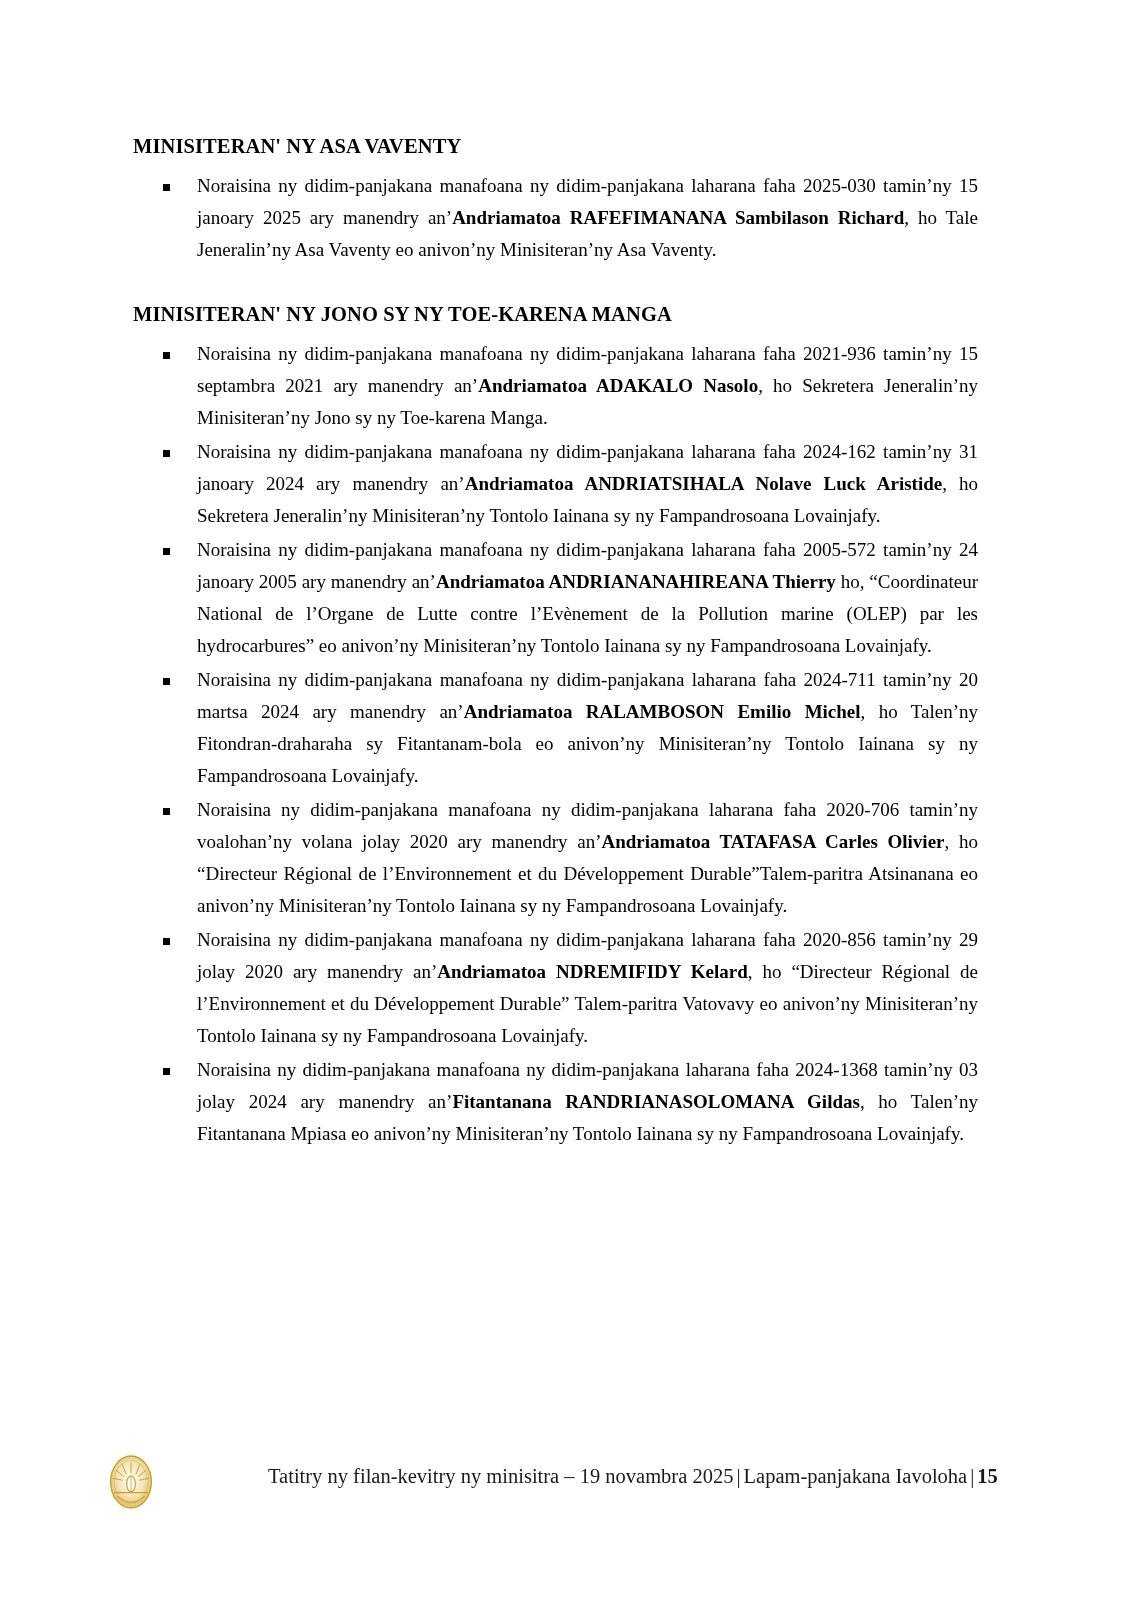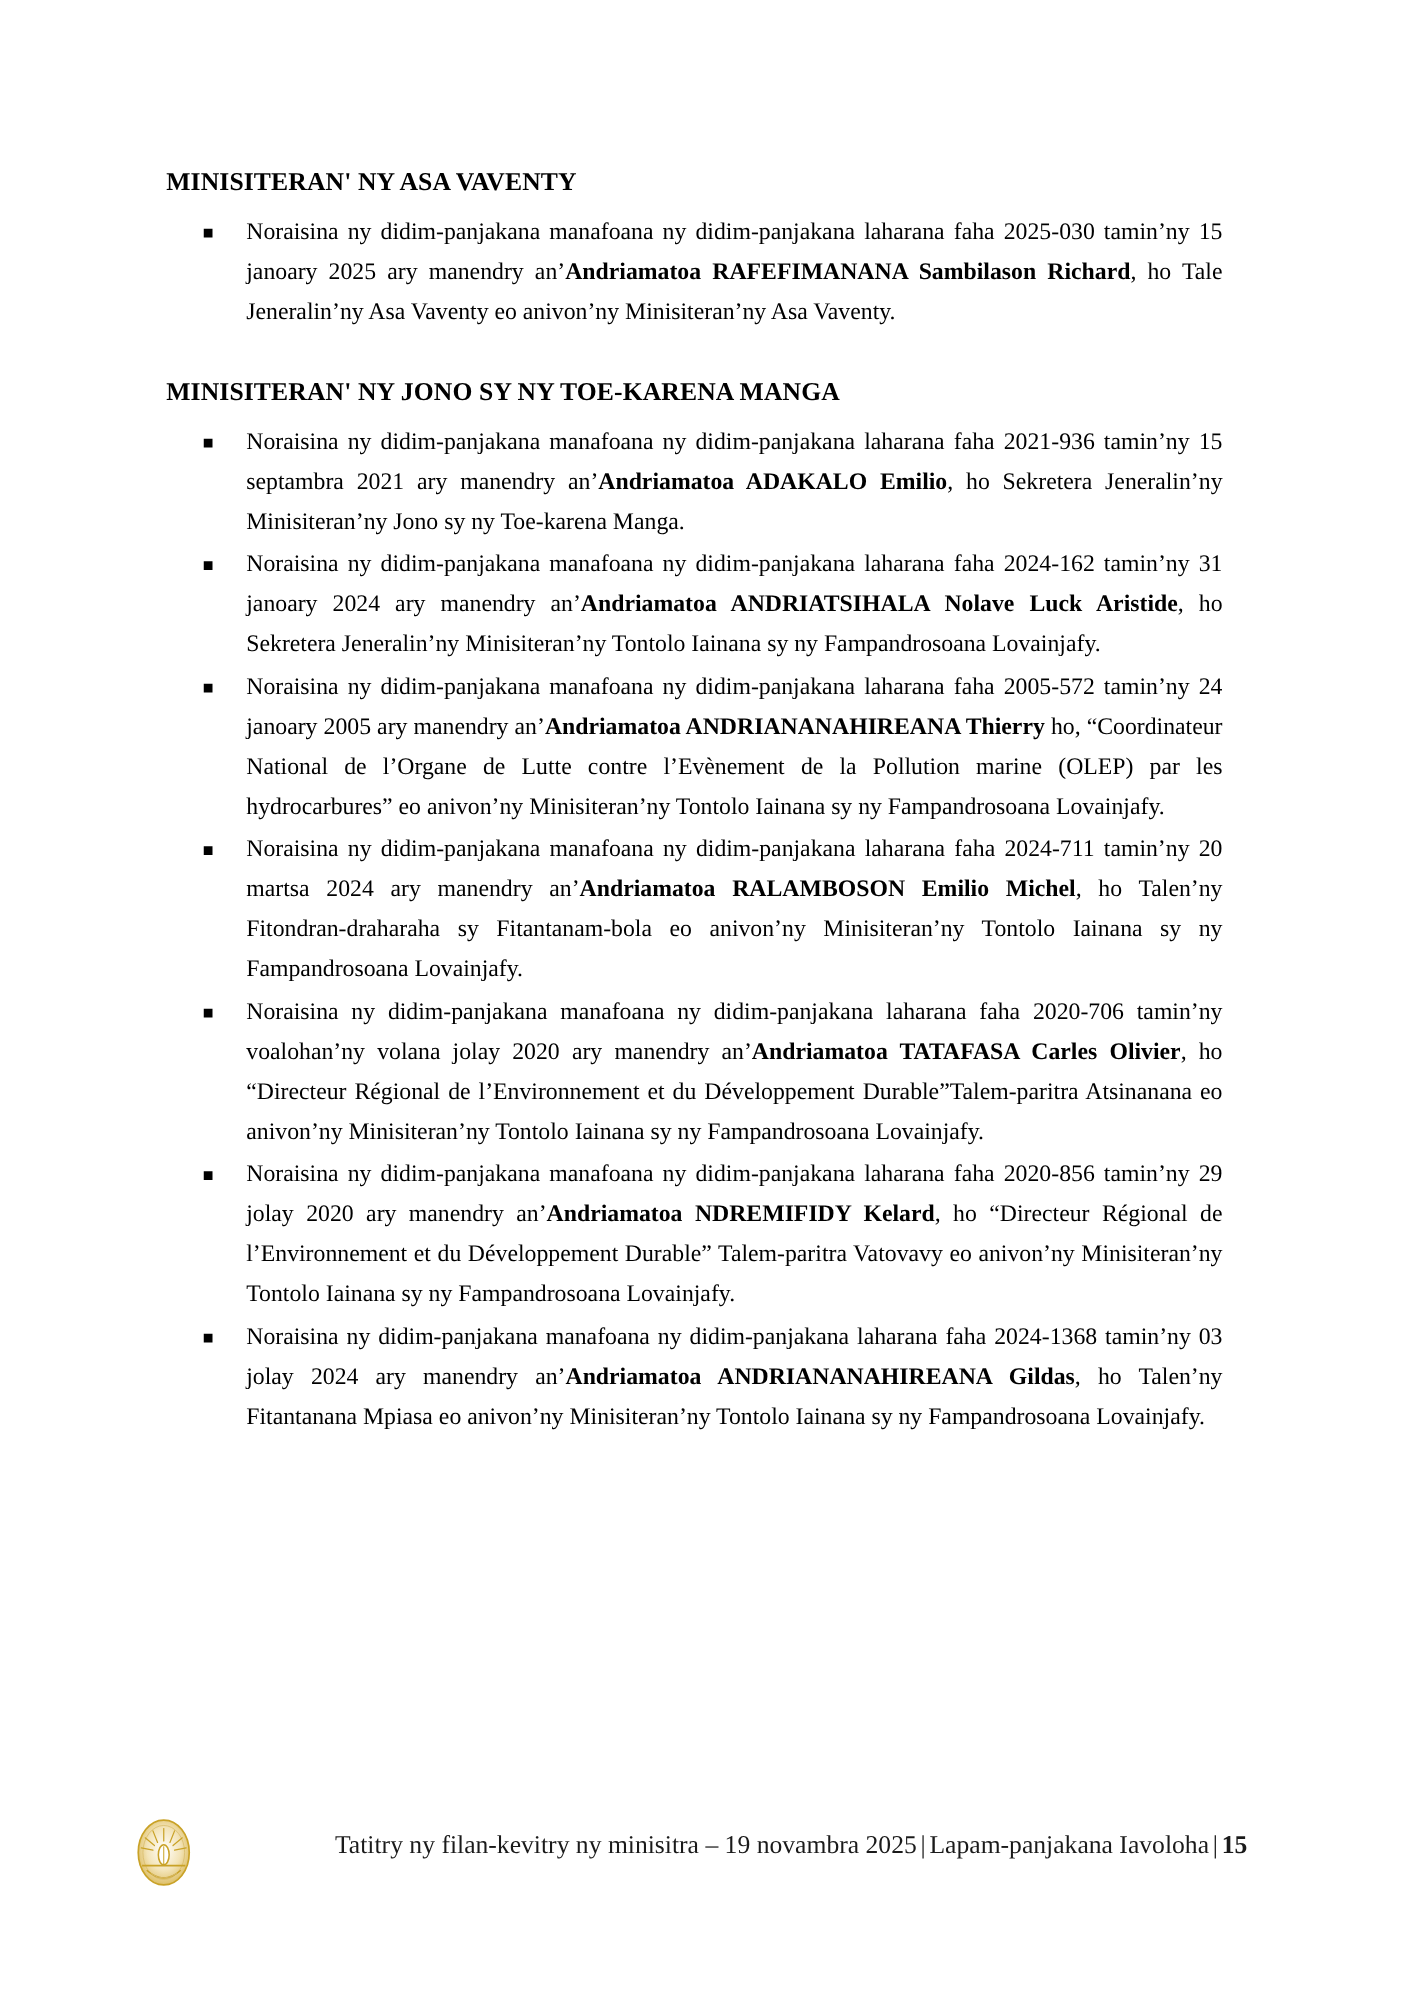--- a/index.html
+++ b/index.html
@@ -130,21 +130,21 @@
             <span class="bullet-marker"><span class="sq"></span></span>
             <span class="bullet-text"><span class="frag">Noraisina ny didim-panjakana manafoana ny didim-panjakana laharana faha 2025-030 tamin’ny 15 janoary 2025 ary manendry an’</span><span class="frag b">Andriamatoa RAFEFIMANANA Sambilason Richard</span><span class="frag">, ho Tale Jeneralin’ny Asa Vaventy eo anivon’ny Minisiteran’ny Asa Vaventy.</span></span>
           </li>
         </ul>
       </div>
       <div class="section">
         <div class="section-heading">MINISITERAN' NY JONO SY NY TOE-KARENA MANGA</div>
         <ul class="bullets">
           <li class="bullet-item">
             <span class="bullet-marker"><span class="sq"></span></span>
-            <span class="bullet-text"><span class="frag">Noraisina ny didim-panjakana manafoana ny didim-panjakana laharana faha 2021-936 tamin’ny 15 septambra 2021 ary manendry an’</span><span class="frag b">Andriamatoa ADAKALO Emilio</span><span class="frag">, ho Sekretera Jeneralin’ny Minisiteran’ny Jono sy ny Toe-karena Manga.</span></span>
+            <span class="bullet-text"><span class="frag">Noraisina ny didim-panjakana manafoana ny didim-panjakana laharana faha 2021-936 tamin’ny 15 septambra 2021 ary manendry an’</span><span class="frag b">Andriamatoa ADAKALO Nasolo</span><span class="frag">, ho Sekretera Jeneralin’ny Minisiteran’ny Jono sy ny Toe-karena Manga.</span></span>
           </li>
         </ul>
       </div>
       <div class="section">
         <ul class="bullets">
           <li class="bullet-item">
             <span class="bullet-marker"><span class="sq"></span></span>
             <span class="bullet-text"><span class="frag">Noraisina ny didim-panjakana manafoana ny didim-panjakana laharana faha 2024-162 tamin’ny 31 janoary 2024  ary manendry an’</span><span class="frag b">Andriamatoa ANDRIATSIHALA Nolave Luck Aristide</span><span class="frag">, ho Sekretera Jeneralin’ny Minisiteran’ny Tontolo Iainana sy ny Fampandrosoana Lovainjafy.</span></span>
           </li>
           <li class="bullet-item">
@@ -158,21 +158,21 @@
           <li class="bullet-item">
             <span class="bullet-marker"><span class="sq"></span></span>
             <span class="bullet-text"><span class="frag">Noraisina ny didim-panjakana manafoana ny didim-panjakana laharana faha 2020-706 tamin’ny voalohan’ny volana jolay 2020 ary manendry an’</span><span class="frag b">Andriamatoa TATAFASA Carles Olivier</span><span class="frag">, ho “</span><span class="frag i">Directeur Régional de l’Environnement et du Développement Durable”Talem-paritra Atsinanana</span><span class="frag"> eo anivon’ny Minisiteran’ny Tontolo Iainana sy ny Fampandrosoana Lovainjafy.</span></span>
           </li>
           <li class="bullet-item">
             <span class="bullet-marker"><span class="sq"></span></span>
             <span class="bullet-text"><span class="frag">Noraisina ny didim-panjakana manafoana ny didim-panjakana laharana faha 2020-856 tamin’ny 29 jolay 2020 ary manendry an’</span><span class="frag b">Andriamatoa NDREMIFIDY Kelard</span><span class="frag">, ho “</span><span class="frag i">Directeur Régional de l’Environnement et du Développement Durable” Talem-paritra Vatovavy</span><span class="frag"> eo anivon’ny Minisiteran’ny Tontolo Iainana sy ny Fampandrosoana Lovainjafy.</span></span>
           </li>
           <li class="bullet-item">
             <span class="bullet-marker"><span class="sq"></span></span>
-            <span class="bullet-text"><span class="frag">Noraisina ny didim-panjakana manafoana ny didim-panjakana laharana faha 2024-1368 tamin’ny 03 jolay 2024 ary manendry an’</span><span class="frag b">Andriamatoa ANDRIANANAHIREANA Gildas</span><span class="frag">, ho Talen’ny Fitantanana Mpiasa eo anivon’ny Minisiteran’ny Tontolo Iainana sy ny Fampandrosoana Lovainjafy.</span></span>
+            <span class="bullet-text"><span class="frag">Noraisina ny didim-panjakana manafoana ny didim-panjakana laharana faha 2024-1368 tamin’ny 03 jolay 2024 ary manendry an’</span><span class="frag b">Fitantanana RANDRIANASOLOMANA Gildas</span><span class="frag">, ho Talen’ny Fitantanana Mpiasa eo anivon’ny Minisiteran’ny Tontolo Iainana sy ny Fampandrosoana Lovainjafy.</span></span>
           </li>
         </ul>
       </div>
     </div>
 
   <div class="footer">
     <div class="footer-emblem">
       <svg viewBox="0 0 100 110" width="62" height="68" aria-hidden="true">
         <defs>
           <radialGradient id="gemb" cx="50%" cy="45%" r="60%">

